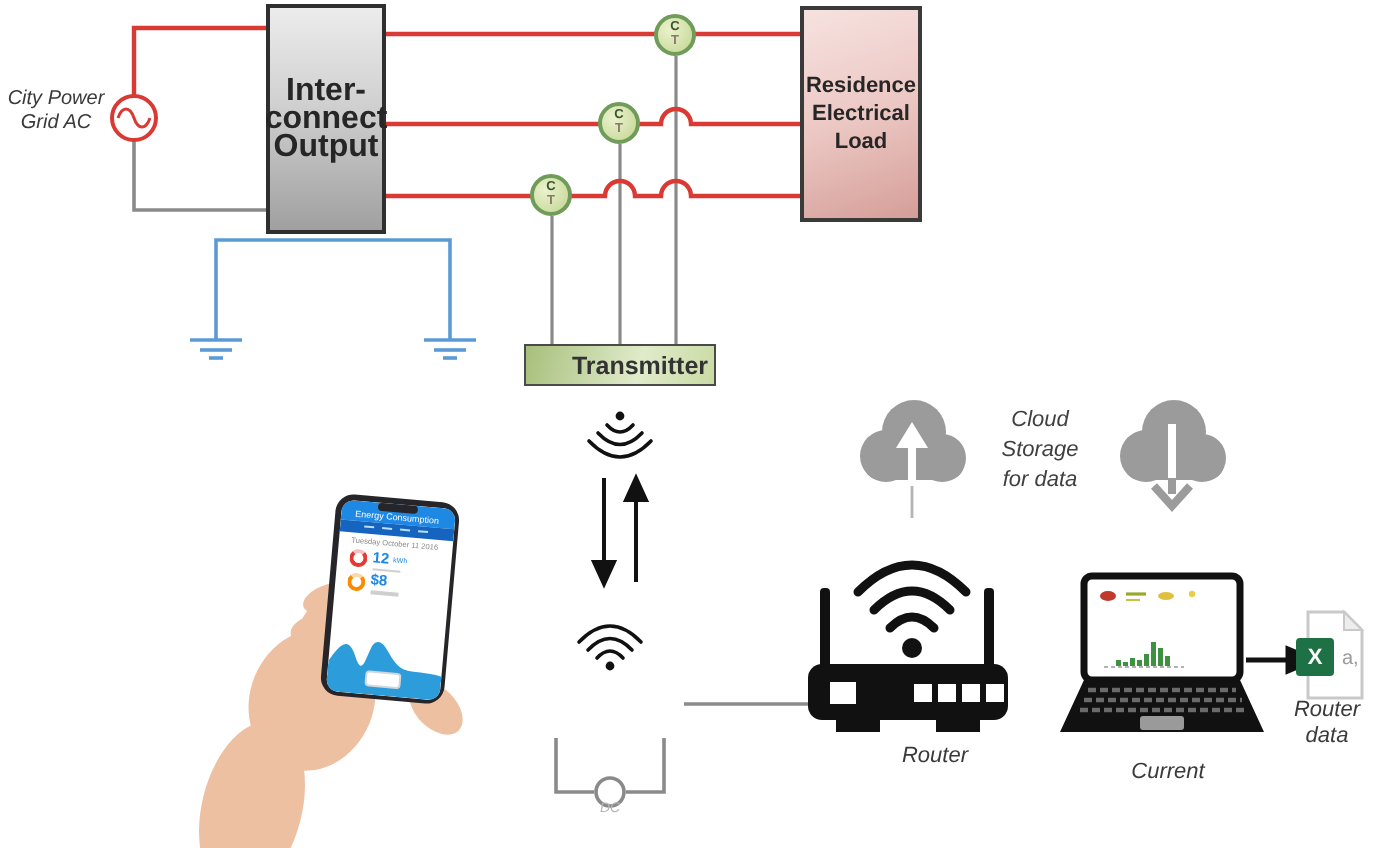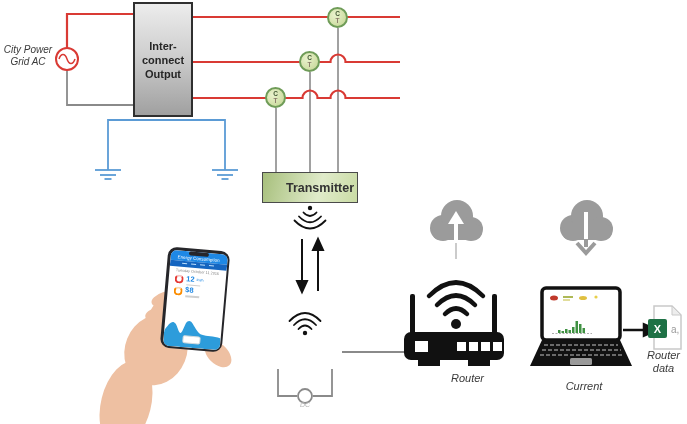--- a/index.html
+++ b/index.html
@@ -7,28 +7,28 @@
          font-family:"Liberation Sans",sans-serif;}
   svg{position:absolute;left:0;top:0;z-index:1;}
   .lbl{position:absolute;color:#3a3a3a;z-index:2;}
   .center{text-align:center;font-style:italic;}
   
   .box{position:absolute;box-sizing:border-box;display:flex;flex-direction:column;
        align-items:center;justify-content:center;text-align:center;z-index:2;
        font-weight:600;color:#262626;}
   .switch-box{left:133px;top:2px;width:60px;height:115px;border:2px solid #2f2f2f;
        background:linear-gradient(to bottom,#ececec 0%,#cfcfcf 45%,#a0a0a0 100%);
-       font-size:11px;line-height:14px;}
+       font-size:16px;line-height:14px;}
   .residence-box{left:400px;top:3px;width:61px;height:108px;border:2px solid #3a3a3a;
        background:linear-gradient(160deg,#f6e2e0 0%,#ecc8c4 50%,#d59e98 100%);
        font-size:11px;line-height:14px;}
   .green-box{border:1.5px solid #4a4a4a;
        background:linear-gradient(105deg,#a7bf7c 0%,#e0ebca 60%,#c9dba4 100%);
        font-size:12.5px;color:#333;}
-  .transmitter-box{left:262px;top:172px;width:96px;height:31px;padding-left:20px;}
+  .transmitter-box{left:262px;top:172px;width:96px;height:21px;padding-left:20px;}
   .receiver-box{left:268px;top:337px;width:74px;height:32px;}
   
   .ct{position:absolute;width:21px;height:21px;border-radius:50%;
       border:2px solid #6f9c58;background:radial-gradient(circle at 35% 35%,#eaf2cd,#c3d592);
       box-sizing:border-box;display:flex;flex-direction:column;align-items:center;
       justify-content:center;z-index:3;font-size:6.5px;line-height:6.5px;font-weight:bold;}
   .ct .c{color:#3f5531;} .ct .t{color:#8a7a6a;}
   
   .city-lbl{left:0px;top:44px;width:56px;font-size:10px;line-height:12px;}
   .ctnote-lbl{left:36px;top:187px;font-size:11px;}
@@ -226,20 +226,25 @@
     <div>City Power</div>
     <div>Grid AC</div>
   </div>
 
   <div class="box switch-box">
     <div>Inter-</div>
     <div>connect</div>
     <div>Output</div>
   </div>
 
+  <div class="box residence-box">
+    <div>Residence</div>
+    <div>Electrical</div>
+    <div>Load</div>
+  </div>
 
   <div class="ct" style="left:327px;top:7px;">
     <span class="c">C</span>
     <span class="t">T</span>
   </div>
   <div class="ct" style="left:299px;top:51px;">
     <span class="c">C</span>
     <span class="t">T</span>
   </div>
   <div class="ct" style="left:265px;top:87px;">
@@ -248,20 +253,25 @@
   </div>
 
 
   <div class="box green-box transmitter-box">
     <div>Transmitter</div>
   </div>
 
 
   <div class="lbl center dc-lbl">DC</div>
 
+  <div class="lbl center cloud-lbl">
+    <div>Cloud</div>
+    <div>Storage</div>
+    <div>for data</div>
+  </div>
 
   <div class="lbl center router-lbl">Router</div>
   <div class="lbl center laptop-lbl">Current</div>
 
   <div class="lbl center output-lbl">
     <div>Router</div>
     <div>data</div>
   </div>
 
   <div class="excel-x">X</div>

